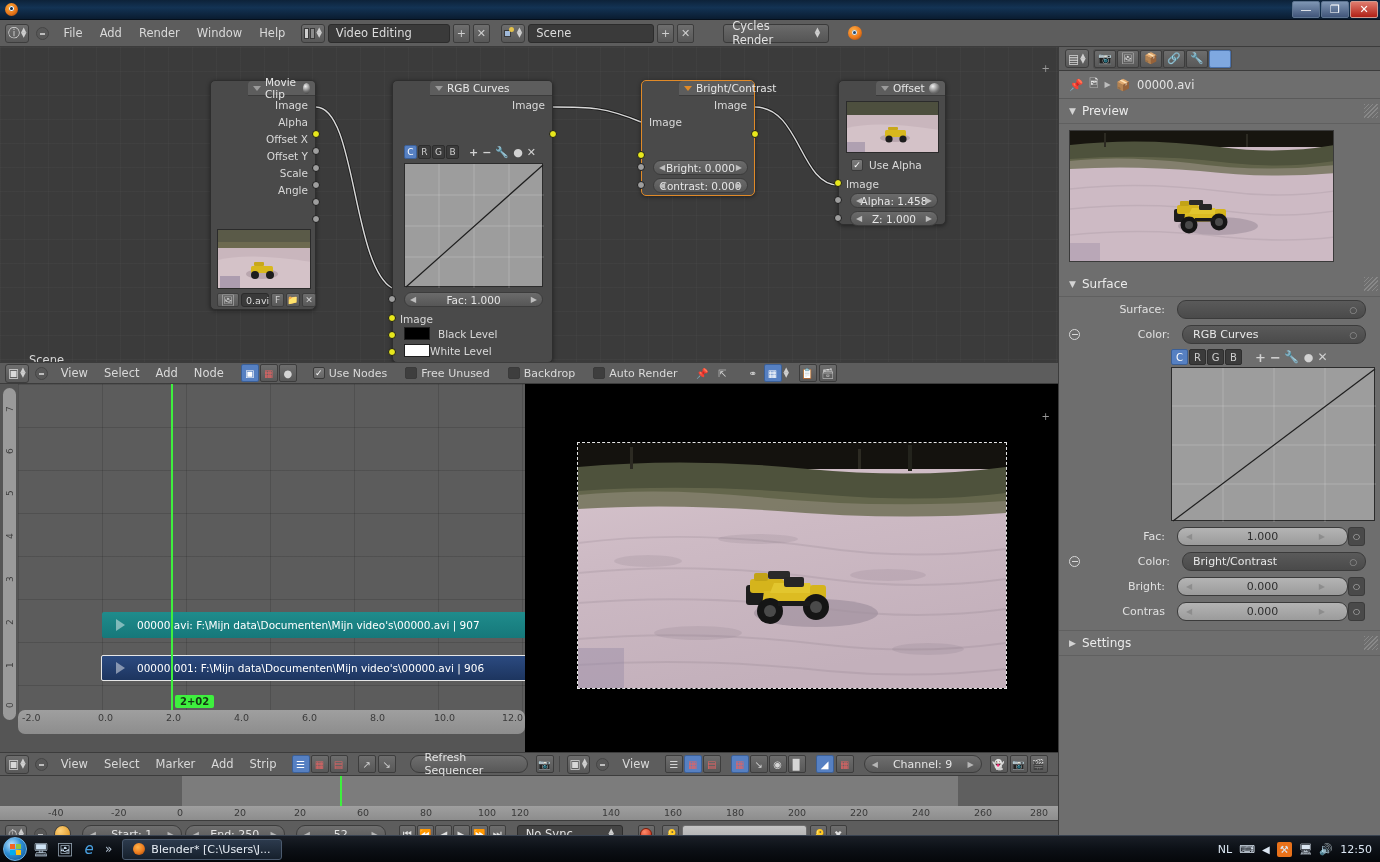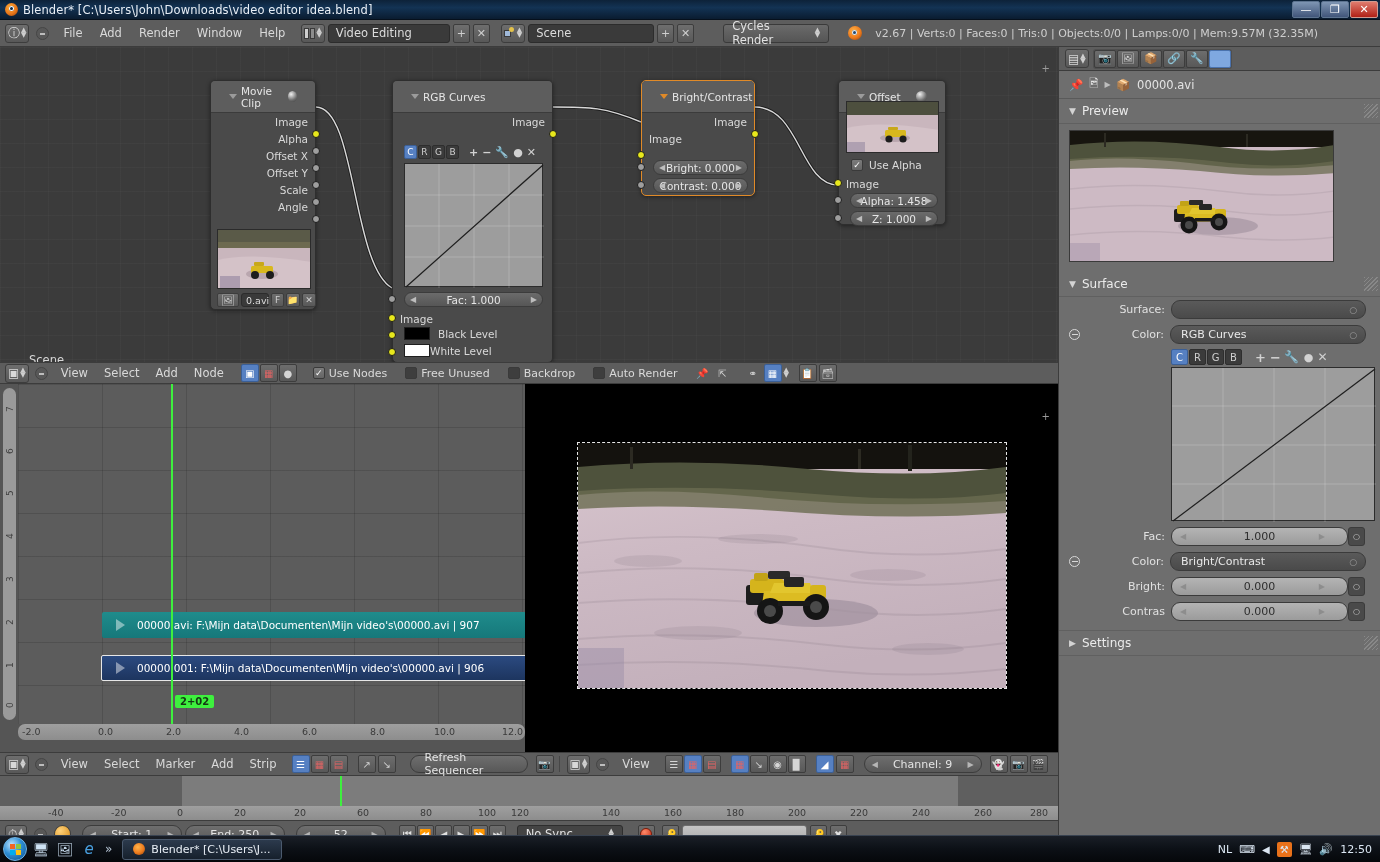--- a/index.html
+++ b/index.html
@@ -98,23 +98,23 @@
       #3b3b3b;
     overflow:hidden;
   }
   .scene-lbl { position:absolute; left:29px; top:306px; color:#d6d6d6; font-size:11.5px; }
   .nodearea .plus-mark{ position:absolute; right:8px; top:16px; color:#9a9a9a; font-size:10px; }
 
   .node { position:absolute; border-radius:5px; background:#4a4a4a;
           border:1px solid #2e2e2e; box-shadow:0 1px 4px rgba(0,0,0,.45); }
   .node.sel { border-color:#e08a28; }
   .nhdr {
-    height:32px; border-radius:4px 4px 0 0; background:#5d5d5d;
-    display:flex;align-items:center; padding:0 18px; gap:4px;
-    font-size:10.5px; color:#e6e6e6; border-bottom:1px solid #3b3b3b;
+    height:15px; border-radius:4px 4px 0 0; background:#5d5d5d;
+    display:flex;align-items:center; padding:0 5px; gap:4px;
+    font-size:10.5px; color:#e6e6e6; border-bottom:1px solid #3b3b3b;margin-left:37px;
   }
   .node.sel .nhdr { background:#5d5d5d; }
   .tri { width:0;height:0;border-left:4px solid transparent;border-right:4px solid transparent;
          border-top:5px solid #9b9b9b; }
   .tri.orange { border-top-color:#e08a28; }
   .nball{ width:11px;height:11px;border-radius:50%;margin-left:auto;
           background: radial-gradient(circle at 35% 30%,#f0f0f0,#6e6e6e 60%,#3a3a3a); }
   .nrow { height:17px; display:flex; align-items:center; padding:0 7px; font-size:10.5px; color:#d9d9d9; }
   .nrow.r { justify-content:flex-end; }
   .sock {
@@ -190,21 +190,21 @@
   .strip.teal { background:linear-gradient(to bottom,#1f8c8c,#16787a); }
   .strip.blue { background:linear-gradient(to bottom,#2b4a80,#1d355f); border:1px solid #e7e7e7; }
   .striparrow { width:0;height:0;border-top:6px solid transparent;border-bottom:6px solid transparent;
                 border-left:9px solid rgba(255,255,255,.45); margin:0 6px 0 10px;}
   .playhead { position:absolute; top:0; bottom:28px; width:2px; background:#3ef03e; }
   .phlabel {
     position:absolute; background:#3ef03e; color:#143814; font-size:10px;
     padding:1px 5px; border-radius:2px; font-weight:bold;
   }
   .seqruler {
-    position:absolute; left:18px; right:0; bottom:12px; height:16px;
+    position:absolute; left:18px; right:0; bottom:18px; height:24px;
     background:linear-gradient(to bottom,#9f9f9f,#8d8d8d); border-radius:7px;
     color:#3a3a3a; font-size:9.5px;
   }
   .seqruler span{ position:absolute; top:2px; }
 
   
   .preview {
     position:absolute; left:525px; top:364px; width:533px; height:368px;
     background:#000;
   }
@@ -275,21 +275,21 @@
   .tab.active { background:#7fa8e0; border-color:#4a72ad; }
   .breadcrumb {
     height:28px; display:flex; align-items:center; gap:6px; padding-left:10px;
     color:#e4e4e4; font-size:11.5px; border-bottom:1px solid #5a5a5a;
   }
   .sect {
     display:flex;align-items:center;gap:6px;color:#ebebeb;font-size:12px;
     padding:5px 10px; border-bottom:1px solid #606060;
   }
   .sect .ar { font-size:9px; color:#d3d3d3; }
-  .prow { display:flex; align-items:center; padding:3px 8px 3px 10px; gap:6px; }
+  .prow { display:flex; align-items:center; padding:3px 8px 3px 10px; gap:12px; }
   .plabel { color:#e0e0e0; font-size:11px; text-align:right; }
   .pfield {
     flex:1; height:19px; border-radius:9px; border:1px solid #3b3b3b;
     display:flex; align-items:center; justify-content:center;
     font-size:11px; color:#e8e8e8; position:relative;
   }
   .pfield.dark { background:linear-gradient(to bottom,#5a5a5a,#4a4a4a); justify-content:flex-start; padding-left:10px;}
   .pfield.light { background:linear-gradient(to bottom,#b4b4b4,#9b9b9b); color:#2e2e2e; }
   .pfield .la,.pfield .ra{ position:absolute; font-size:8px; color:#8d8d8d; }
   .pfield .la{left:8px;} .pfield .ra{right:22px;}
@@ -324,21 +324,20 @@
   .tray { margin-left:auto; display:flex; align-items:center; gap:7px; padding-right:8px;
           color:#dbe6f2; font-size:11px; }
 </style>
 </head>
 <body>
 
 <div id="app">
 
   <div class="titlebar">
     <div class="title-ico"></div>
-    <div class="titletext">Blender* [C:\Users\John\Downloads\video editor idea.blend]</div>
     <div class="wbtns">
       <div class="wbtn">—</div>
       <div class="wbtn">❐</div>
       <div class="wbtn close">✕</div>
     </div>
   </div>
 
   <div class="blender">
 
     <div class="infohdr">
@@ -386,21 +385,20 @@
 
       <div class="combo" style="width:106px;margin-left:26px">
         <span>Cycles Render</span>
         <span class="spin">
             <i>▲</i>
             <i>▼</i>
           </span>
       </div>
 
       <div class="blogo"></div>
-      <div class="stats">v2.67 | Verts:0 | Faces:0 | Tris:0 | Objects:0/0 | Lamps:0/0 | Mem:9.57M (32.35M)</div>
     </div>
 
     <div class="nodearea">
       <span class="plus-mark">+</span>
 
       <svg width="1058" height="315" style="position:absolute;left:0;top:0;pointer-events:none">
         <path d="M316,60 C356,60 352,218 392,241" stroke="#1c1c1c" stroke-width="3.2" fill="none"></path>
         <path d="M316,60 C356,60 352,218 392,241" stroke="#d8d8d8" stroke-width="1.4" fill="none"></path>
         <path d="M553,60 C590,60 605,60 641,75" stroke="#1c1c1c" stroke-width="3.2" fill="none"></path>
         <path d="M553,60 C590,60 605,60 641,75" stroke="#d8d8d8" stroke-width="1.4" fill="none"></path>

